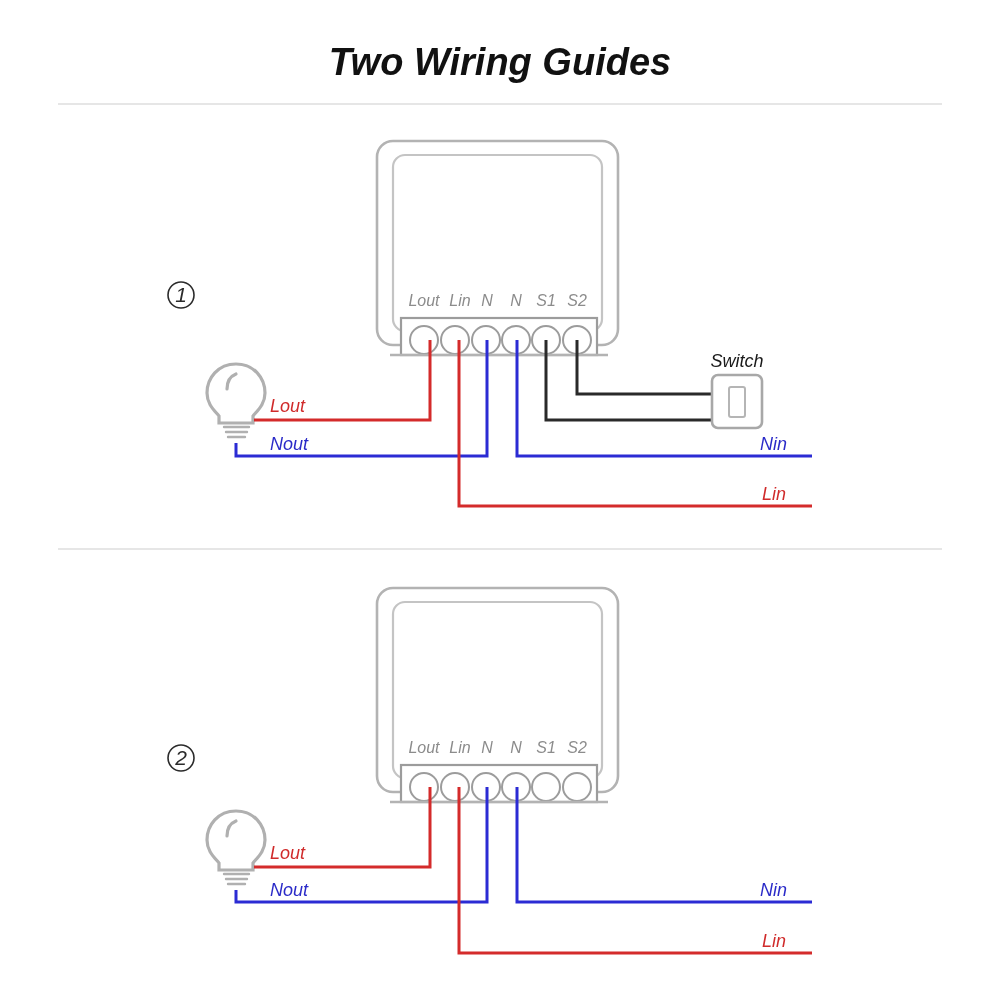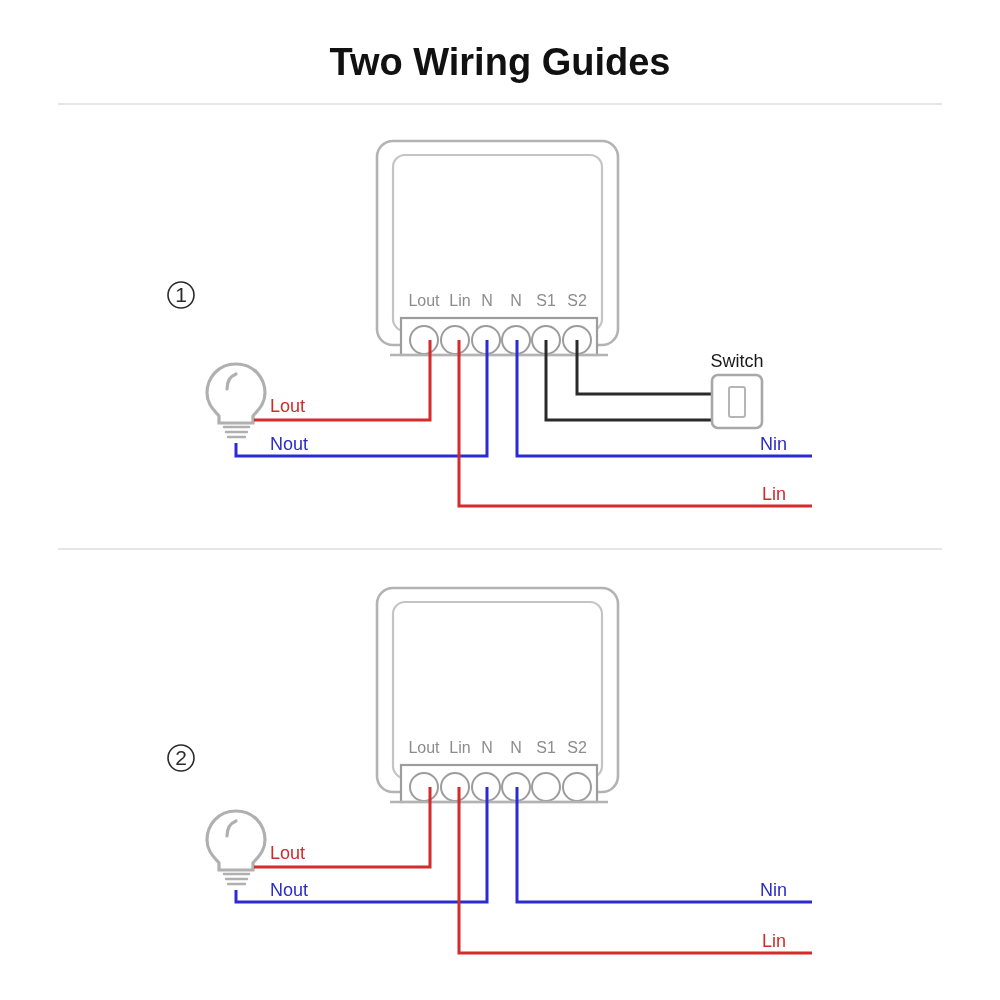--- a/index.html
+++ b/index.html
@@ -12,20 +12,21 @@
     height: 1000px;
     font-family: "Liberation Sans", sans-serif;
     position: relative;
     overflow: hidden;
   }
   #page-root {
     position: absolute;
     left: 0; top: 0;
     width: 1000px;
     height: 1000px;
+    font-style: italic;
   }
   svg.canvas {
     position: absolute;
     left: 0; top: 0;
     width: 1000px;
     height: 1000px;
     display: block;
   }
   .title-text {
     font-family: "Liberation Sans", sans-serif;

